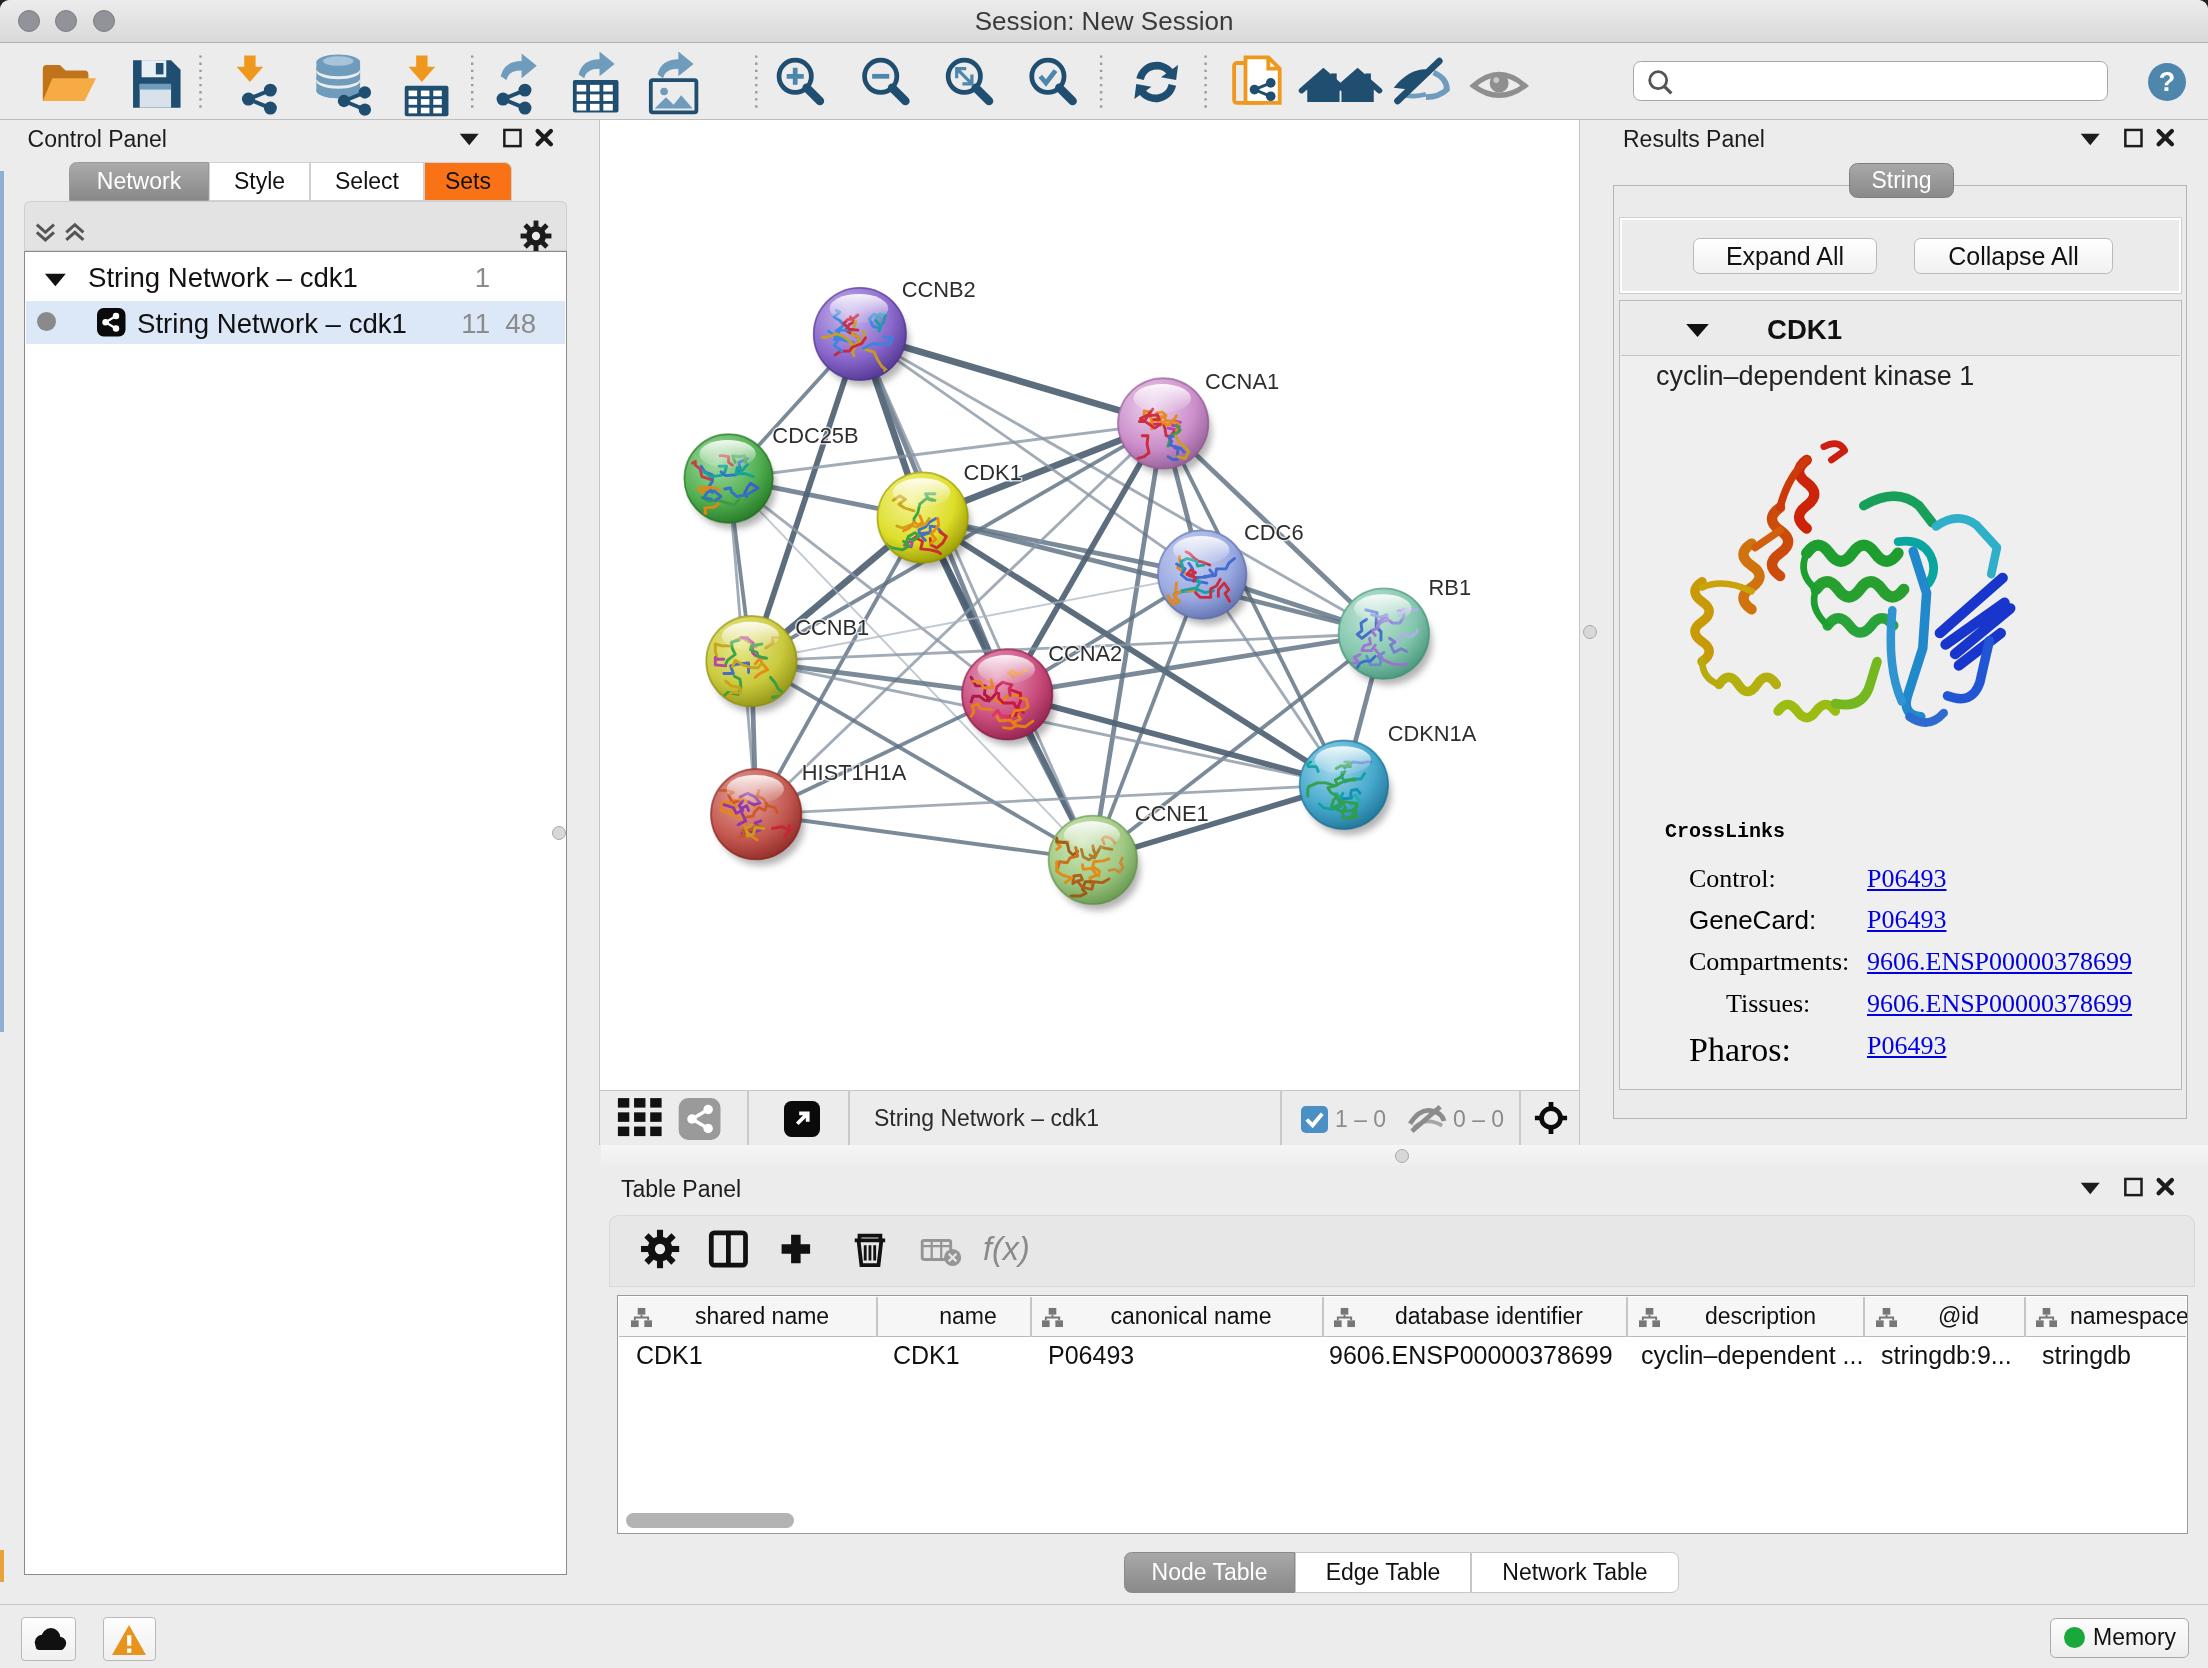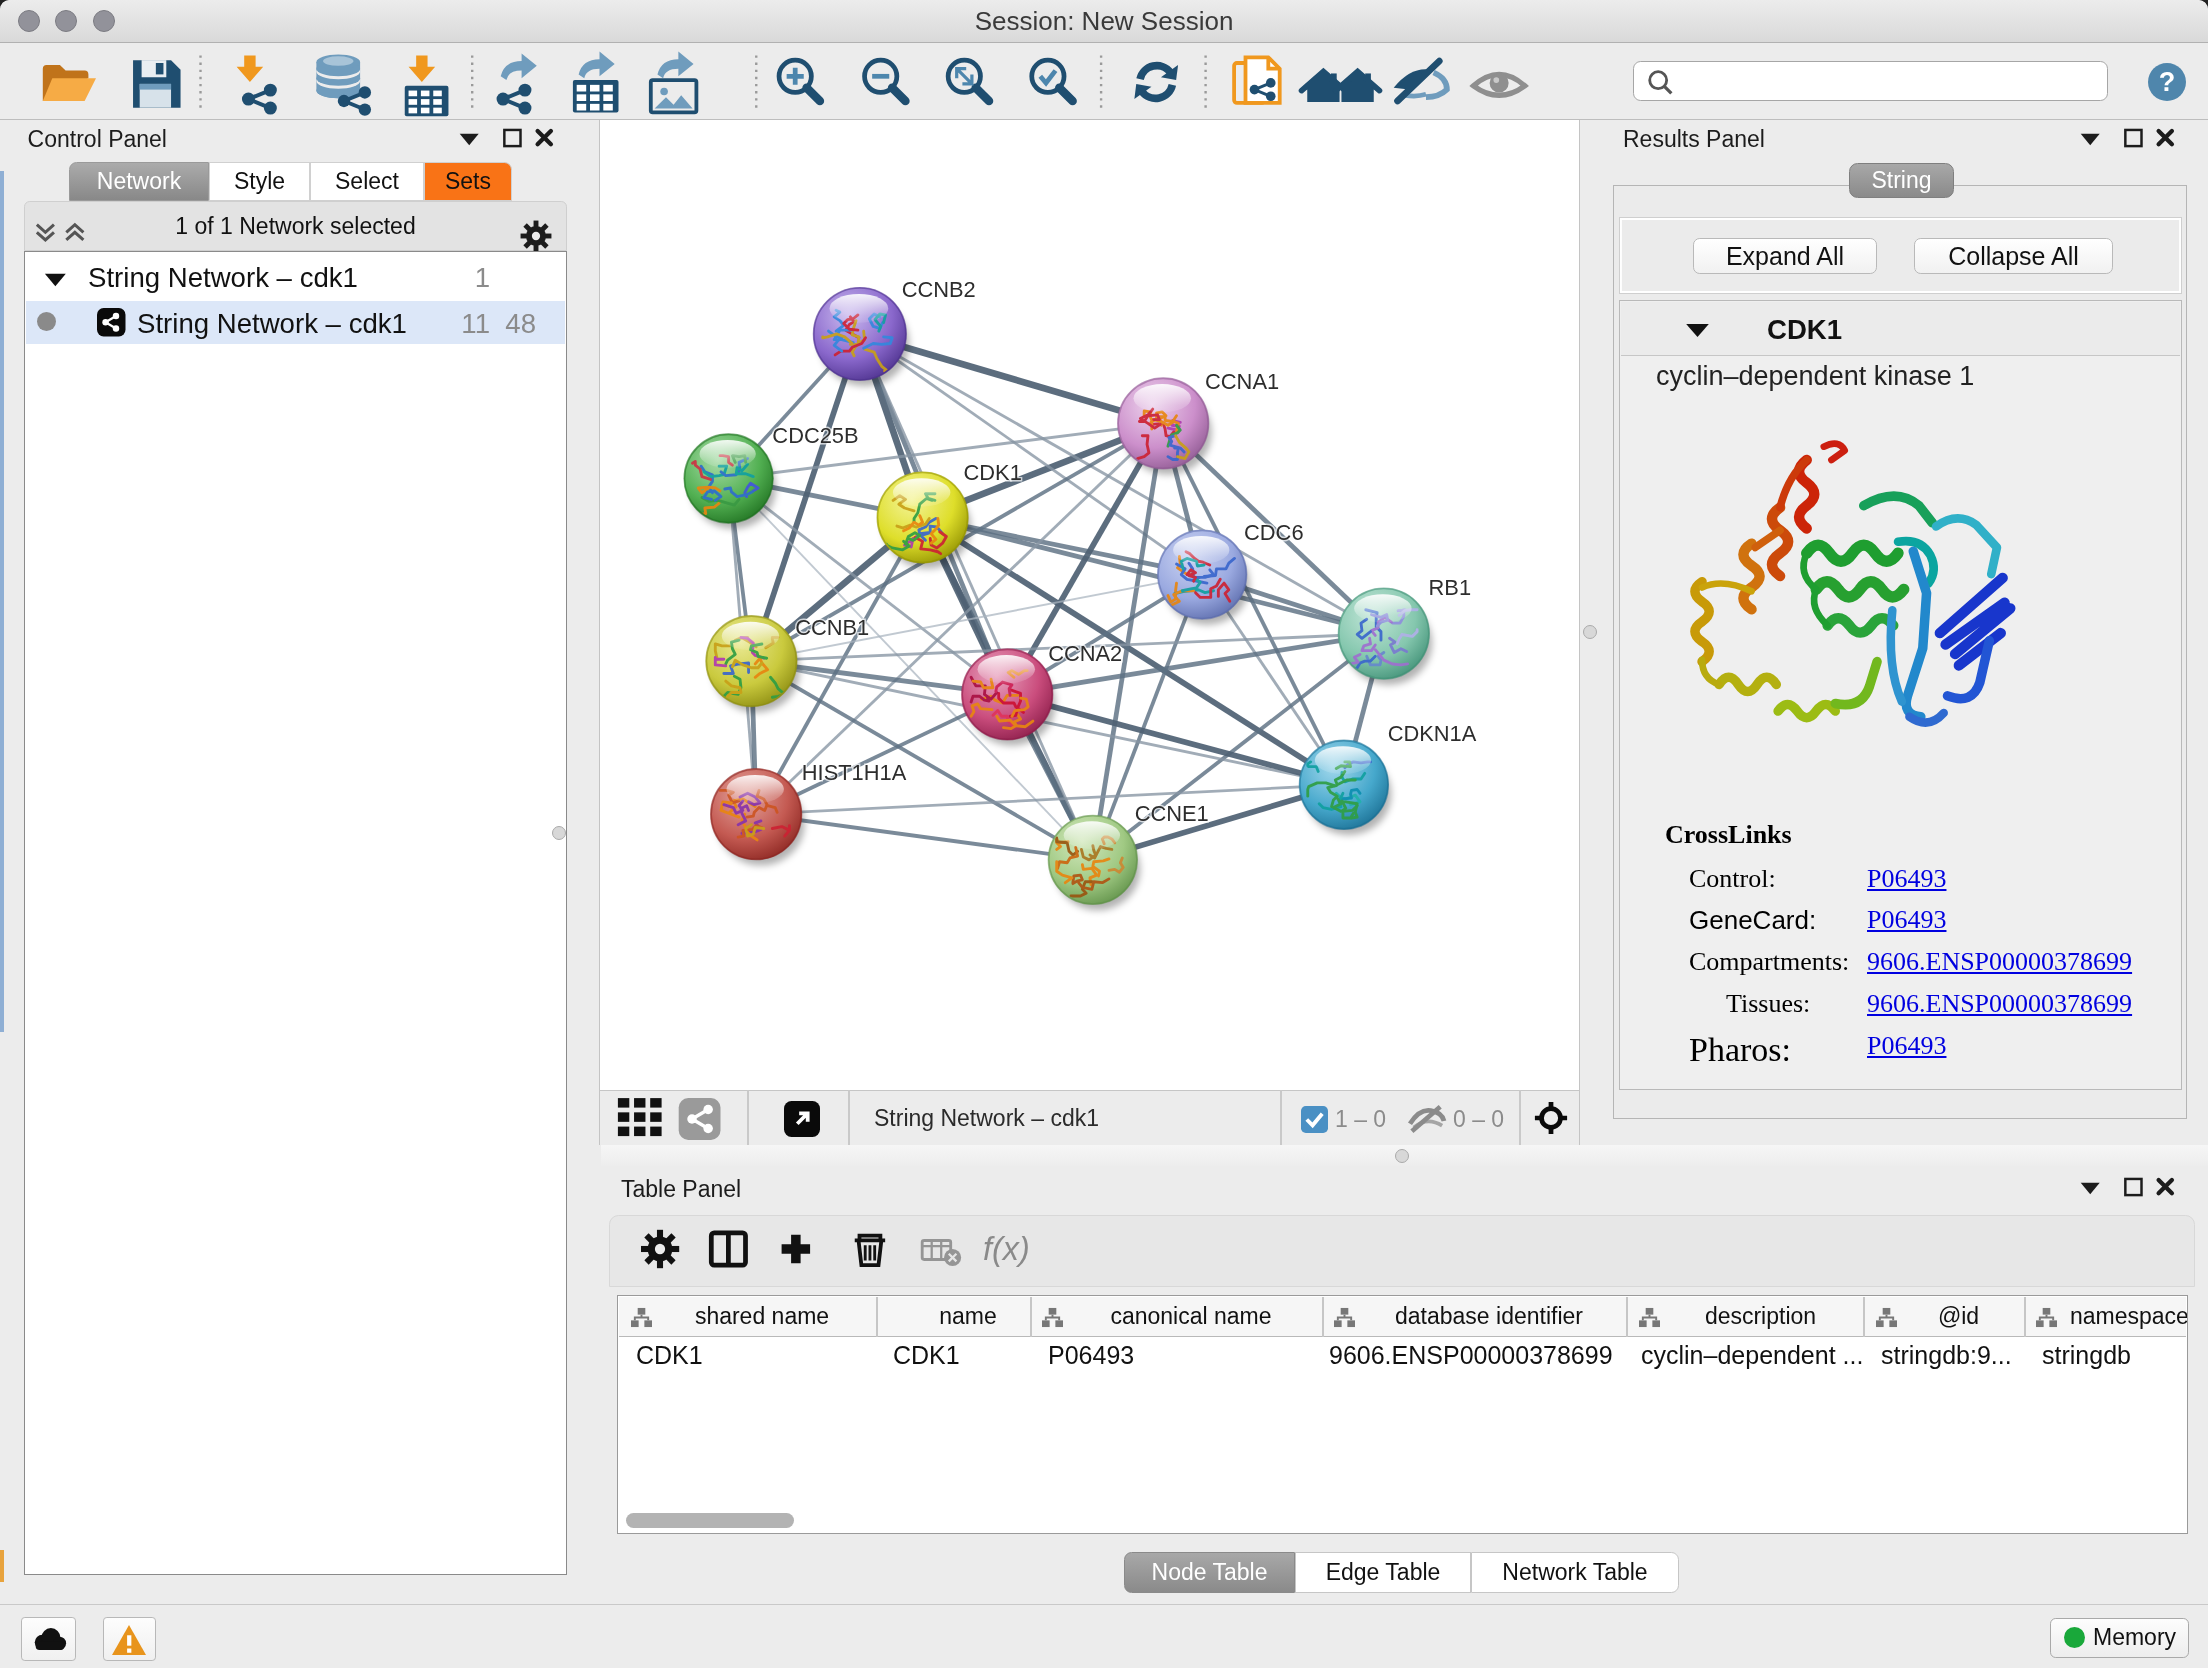--- a/index.html
+++ b/index.html
@@ -166,21 +166,20 @@
     </svg>
 <div class="abs" style="left:69px;top:162px;width:140px;height:39px;background:linear-gradient(#ababab,#888);border-radius:7.6px 0 0 0;color:#fff;font-size:23px;display:flex;align-items:center;justify-content:center;border:1px solid #9a9a9a">Network</div>
 <div class="abs" style="left:209px;top:162px;width:101px;height:39px;background:#fff;color:#111;font-size:23px;display:flex;align-items:center;justify-content:center;border:1px solid #d0d0d0">Style</div>
 <div class="abs" style="left:310px;top:162px;width:114px;height:39px;background:#fff;color:#111;font-size:23px;display:flex;align-items:center;justify-content:center;border:1px solid #d0d0d0">Select</div>
 <div class="abs" style="left:424px;top:162px;width:88px;height:39px;background:#f97316;color:#111;font-size:23px;display:flex;align-items:center;justify-content:center;border:1px solid #d0d0d0;border-radius:0 7.6px 0 0">Sets</div>
 <div class="abs" style="left:24px;top:201px;width:543px;height:50px;background:#e3e3e3;border:1px solid #cfcfcf;border-radius:5.7px 5.7px 0 0"></div>
 <svg class="abs" style="left:34px;top:219px" width="57" height="28.5" viewBox="0 0 60 30" stroke="#555" stroke-width="3.2" fill="none">
       <path d="M3 6 l9 8 l9 -8 M3 14 l9 8 l9 -8"></path>
       <path d="M34 14 l9 -8 l9 8 M34 22 l9 -8 l9 8"></path>
     </svg>
-<div class="abs" style="left:24px;top:201px;width:543px;height:50px;display:flex;align-items:center;justify-content:center;font-size:23px;color:#111">1 of 1 Network selected</div>
 <svg class="abs" style="left:520px;top:220px" width="32" height="32" viewBox="0 0 34 34">
       <g>
         <rect x="27.4" y="13.6" width="5.2" height="6.8" fill="#1c1c1c" transform="rotate(90.0 30.0 17.0)"></rect>
         <rect x="23.6" y="22.8" width="5.2" height="6.8" fill="#1c1c1c" transform="rotate(135.0 26.2 26.2)"></rect>
         <rect x="14.4" y="26.6" width="5.2" height="6.8" fill="#1c1c1c" transform="rotate(180.0 17.0 30.0)"></rect>
         <rect x="5.2" y="22.8" width="5.2" height="6.8" fill="#1c1c1c" transform="rotate(225.0 7.8 26.2)"></rect>
         <rect x="1.4" y="13.6" width="5.2" height="6.8" fill="#1c1c1c" transform="rotate(270.0 4.0 17.0)"></rect>
         <rect x="5.2" y="4.4" width="5.2" height="6.8" fill="#1c1c1c" transform="rotate(315.0 7.8 7.8)"></rect>
         <rect x="14.4" y="0.6" width="5.2" height="6.8" fill="#1c1c1c" transform="rotate(360.0 17.0 4.0)"></rect>
         <rect x="23.6" y="4.4" width="5.2" height="6.8" fill="#1c1c1c" transform="rotate(405.0 26.2 7.8)"></rect>
@@ -694,21 +693,21 @@
 <path d="M150 120 q-10 22 10 38 M160 158 q-8 20 12 38" stroke="#1f9e30" stroke-width="7"></path>
 <path d="M210 70 q34 -20 58 0 l14 18" stroke="#18a05a" stroke-width="10"></path>
 <path d="M246 108 q24 -4 34 14 q8 16 -2 30" stroke="#0ba5a0" stroke-width="9"></path>
 <path d="M262 118 l14 44 l-4 58 l-16 50 q-6 20 14 22" stroke="#2288cc" stroke-width="10"></path>
 <path d="M240 180 q-6 60 10 96" stroke="#2f94d0" stroke-width="9"></path>
 <path d="M286 92 q22 -16 42 -2 l22 24 l-6 28" stroke="#30b0c8" stroke-width="9"></path>
 <path d="M356 146 l-66 58 M296 216 l62 -44 M364 178 l-58 48 M310 238 l44 -34" stroke="#1836cc" stroke-width="11"></path>
 <path d="M298 270 q26 10 34 -14 l10 -44" stroke="#2255d4" stroke-width="10"></path>
 <path d="M258 292 q20 14 36 -4" stroke="#2f6ad0" stroke-width="9"></path>
 </svg>
-<div class="abs" style="left:1665px;top:820px;font-size:26px;font-weight:700;font-family:Liberation Serif, serif;color:#000">CrossLinks</div>
+<div class="abs" style="left:1665px;top:820px;font-size:20px;font-weight:700;font-family:Liberation Mono, monospace;color:#000">CrossLinks</div>
 <div class="abs" style="left:1689px;top:864px;font-size:26px;font-family:'Liberation Serif',serif;color:#000">Control:</div>
 <div class="abs" style="left:1867px;top:864px;font-size:26px;font-family:'Liberation Serif',serif;color:#0000e0;text-decoration:underline">P06493</div>
 <div class="abs" style="left:1689px;top:905px;font-size:26px;font-family:Liberation Sans, sans-serif;color:#000">GeneCard:</div>
 <div class="abs" style="left:1867px;top:905px;font-size:26px;font-family:'Liberation Serif',serif;color:#0000e0;text-decoration:underline">P06493</div>
 <div class="abs" style="left:1689px;top:947px;font-size:26px;font-family:'Liberation Serif',serif;color:#000">Compartments:</div>
 <div class="abs" style="left:1867px;top:947px;font-size:26px;font-family:'Liberation Serif',serif;color:#0000e0;text-decoration:underline">9606.ENSP00000378699</div>
 <div class="abs" style="left:1726px;top:989px;font-size:26px;font-family:'Liberation Serif',serif;color:#000">Tissues:</div>
 <div class="abs" style="left:1867px;top:989px;font-size:26px;font-family:'Liberation Serif',serif;color:#0000e0;text-decoration:underline">9606.ENSP00000378699</div>
 <div class="abs" style="left:1689px;top:1031px;font-size:34px;font-family:'Liberation Serif',serif;color:#000">Pharos:</div>
 <div class="abs" style="left:1867px;top:1031px;font-size:26px;font-family:'Liberation Serif',serif;color:#0000e0;text-decoration:underline">P06493</div>

